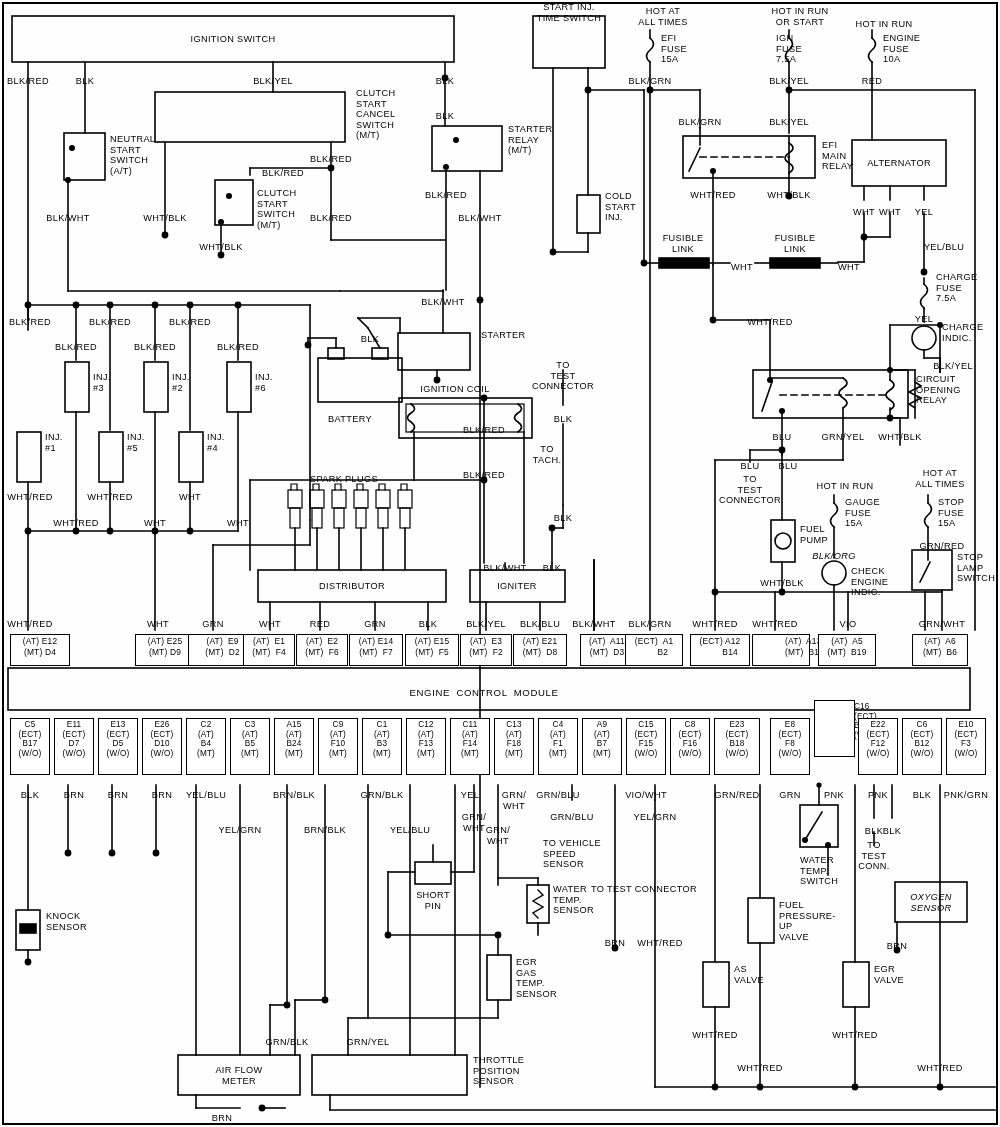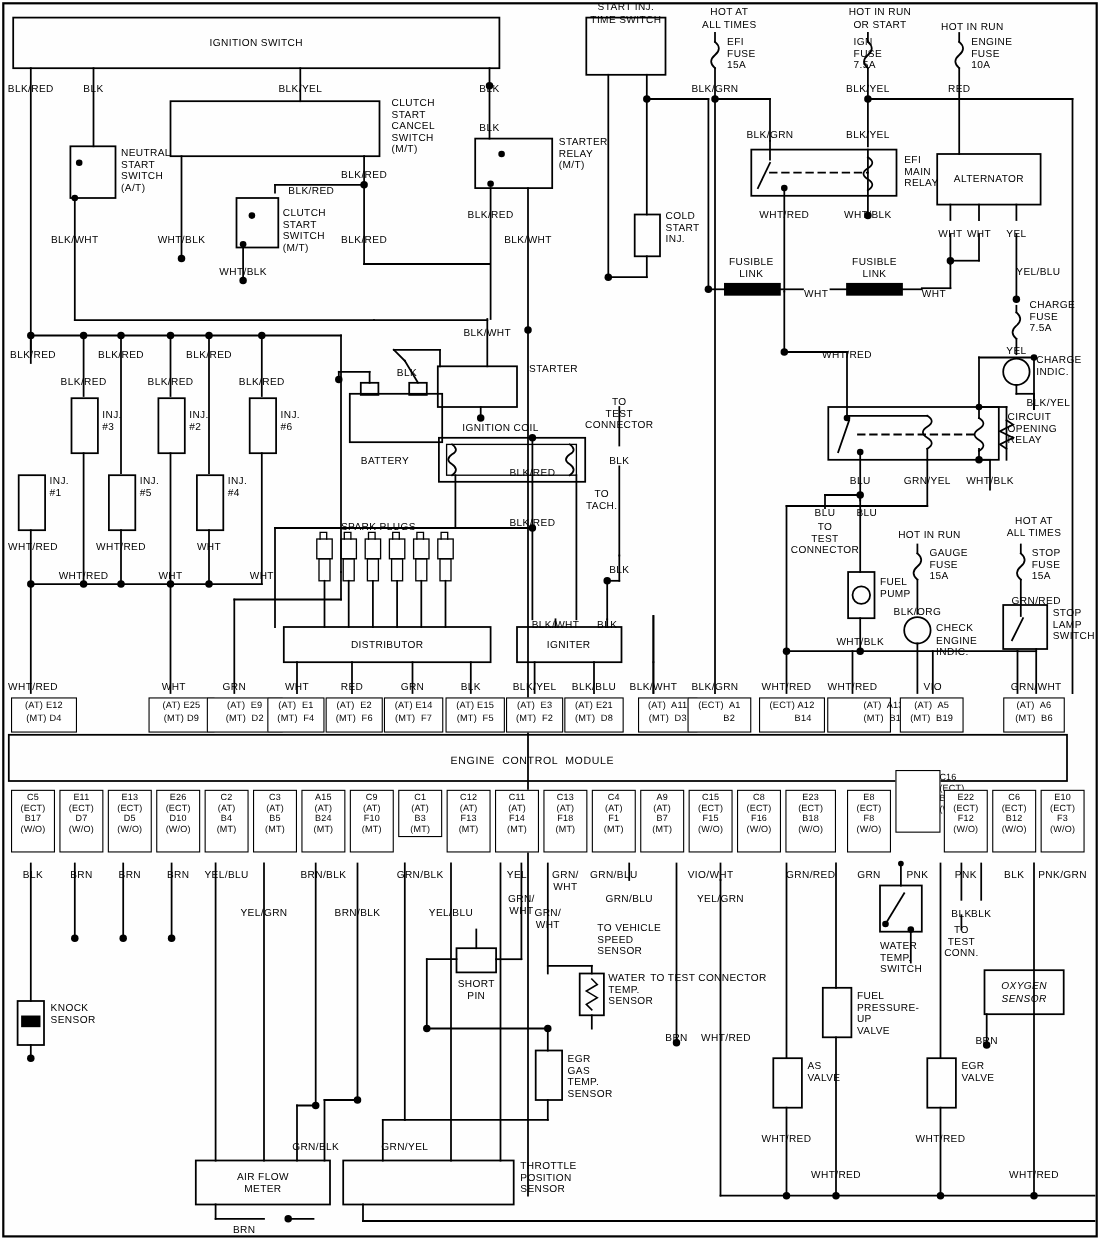--- a/index.html
+++ b/index.html
@@ -596,21 +596,21 @@
       <div class="lbl c" style="left: 770px; top: 317px; text-align: center;">WHT/RED</div>
       <div class="lbl c" style="left: 370px; top: 334px; text-align: center;">BLK</div>
       <div class="lbl c" style="left: 563px; top: 414px; text-align: center;">BLK</div>
       <div class="lbl c" style="left: 563px; top: 513px; text-align: center;">BLK</div>
       <div class="lbl c" style="left: 782px; top: 432px; text-align: center;">BLU</div>
       <div class="lbl c" style="left: 750px; top: 461px; text-align: center;">BLU</div>
       <div class="lbl c" style="left: 788px; top: 461px; text-align: center;">BLU</div>
       <div class="lbl c" style="left: 843px; top: 432px; text-align: center;">GRN/YEL</div>
       <div class="lbl c" style="left: 900px; top: 432px; text-align: center;">WHT/BLK</div>
       <div class="lbl c" style="left: 942px; top: 541px; text-align: center;">GRN/RED</div>
-      <div class="lbl c" style="left: 834px; top: 551px; text-align: center;">BLK/ORG</div>
+      <div class="lbl c" style="left: 834px; top: 551px; text-align: center; font-style: italic;">BLK/ORG</div>
       <div class="lbl c" style="left: 782px; top: 578px; text-align: center;">WHT/BLK</div>
       <div class="lbl c" style="left: 484px; top: 425px; text-align: center;">BLK/RED</div>
       <div class="lbl c" style="left: 484px; top: 470px; text-align: center;">BLK/RED</div>
       <div class="lbl c" style="left: 505px; top: 563px; text-align: center;">BLK/WHT</div>
       <div class="lbl c" style="left: 552px; top: 563px; text-align: center;">BLK</div>
     </div>
   <div id="wireInj">
       <div class="lbl c" style="left: 30px; top: 317px; text-align: center;">BLK/RED</div>
       <div class="lbl c" style="left: 110px; top: 317px; text-align: center;">BLK/RED</div>
       <div class="lbl c" style="left: 190px; top: 317px; text-align: center;">BLK/RED</div>
@@ -751,21 +751,21 @@
         <span>B24</span>
         <span>(MT)</span>
       </div>
       <div class="lbl c" style="left: 294px; top: 790px; text-align: center;">BRN/BLK</div>
       <div class="conn" style="left: 318px; top: 718px; width: 40px; height: 57px;">
         <span>C9</span>
         <span>(AT)</span>
         <span>F10</span>
         <span>(MT)</span>
       </div>
-      <div class="conn" style="left: 362px; top: 718px; width: 40px; height: 43px;">
+      <div class="conn" style="left: 362px; top: 718px; width: 40px; height: 57px;">
         <span>C1</span>
         <span>(AT)</span>
         <span>B3</span>
         <span>(MT)</span>
       </div>
       <div class="lbl c" style="left: 382px; top: 790px; text-align: center;">GRN/BLK</div>
       <div class="conn" style="left: 406px; top: 718px; width: 40px; height: 57px;">
         <span>C12</span>
         <span>(AT)</span>
         <span>F13</span>

